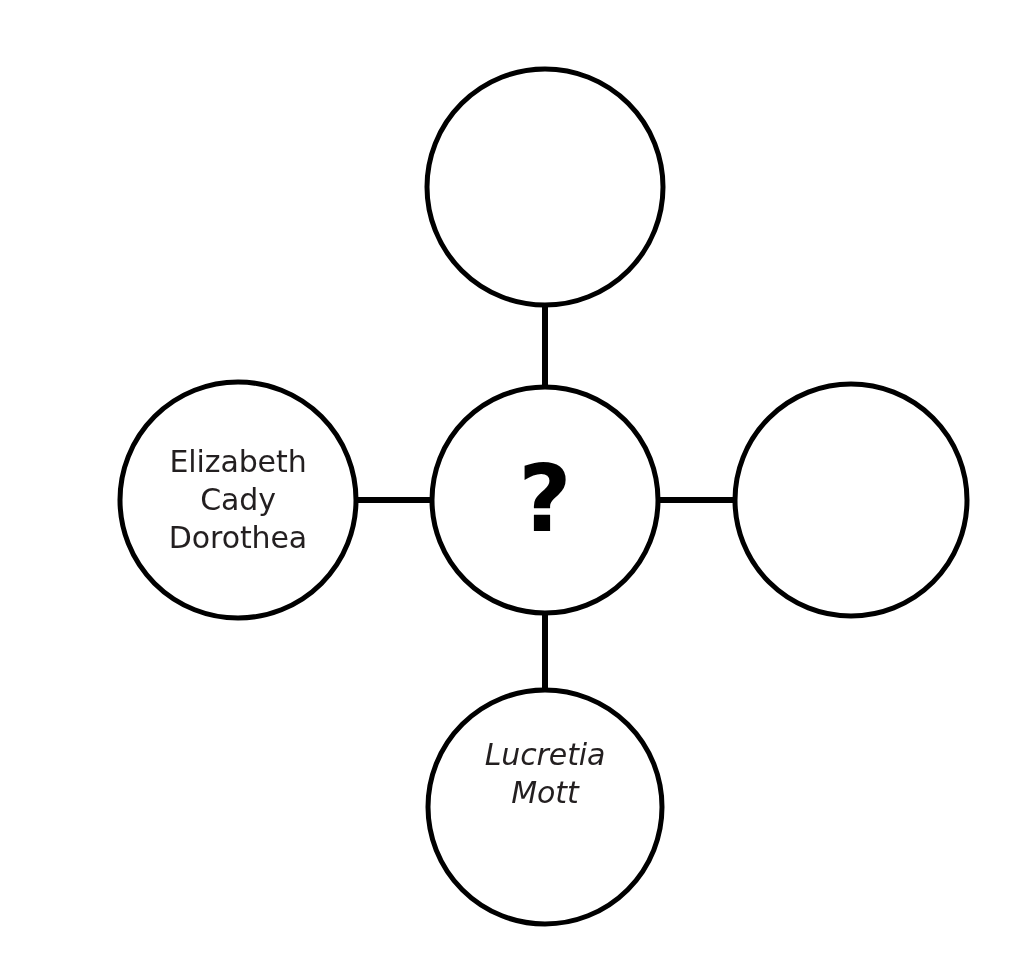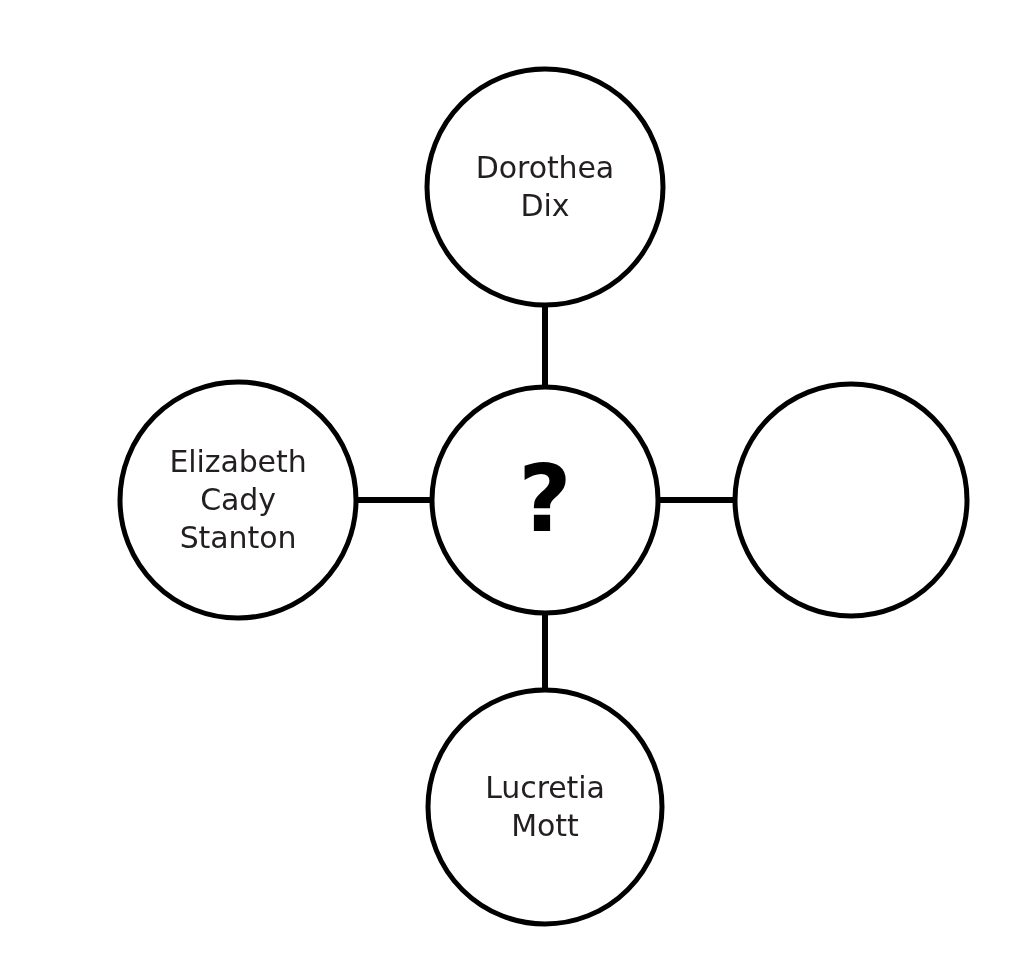--- a/index.html
+++ b/index.html
@@ -67,23 +67,24 @@
     height: 240px;
   }
   #label-right {
     left: 733px;
     top: 382px;
     width: 236px;
     height: 236px;
   }
   #label-bottom {
     left: 427px;
-    top: 689px;
+    top: 656px;
     width: 236px;
     height: 236px;
+    font-style: italic;
   }
   #label-center {
     left: 430px;
     top: 385px;
     width: 230px;
     height: 230px;
     font-size: 92px;
     line-height: 92px;
     font-weight: 700;
     color: #000000;
@@ -108,26 +109,24 @@
 
     <circle class="node-circle" cx="238" cy="500" r="118"></circle>
 
     <circle class="node-circle" cx="851" cy="500" r="116"></circle>
 
     <circle class="node-circle" cx="545" cy="807" r="117"></circle>
 
     <circle class="node-circle" cx="545" cy="500" r="113"></circle>
   </svg>
 
-  <div class="node-label" id="label-top">Dorothea
-Dix</div>
 
   <div class="node-label" id="label-left">Elizabeth
 Cady
-Stanton</div>
+Dorothea</div>
 
 
   <div class="node-label" id="label-bottom">Lucretia
 Mott</div>
 
   <div class="node-label" id="label-center">?</div>
 
 </div>
 
 </body></html>

